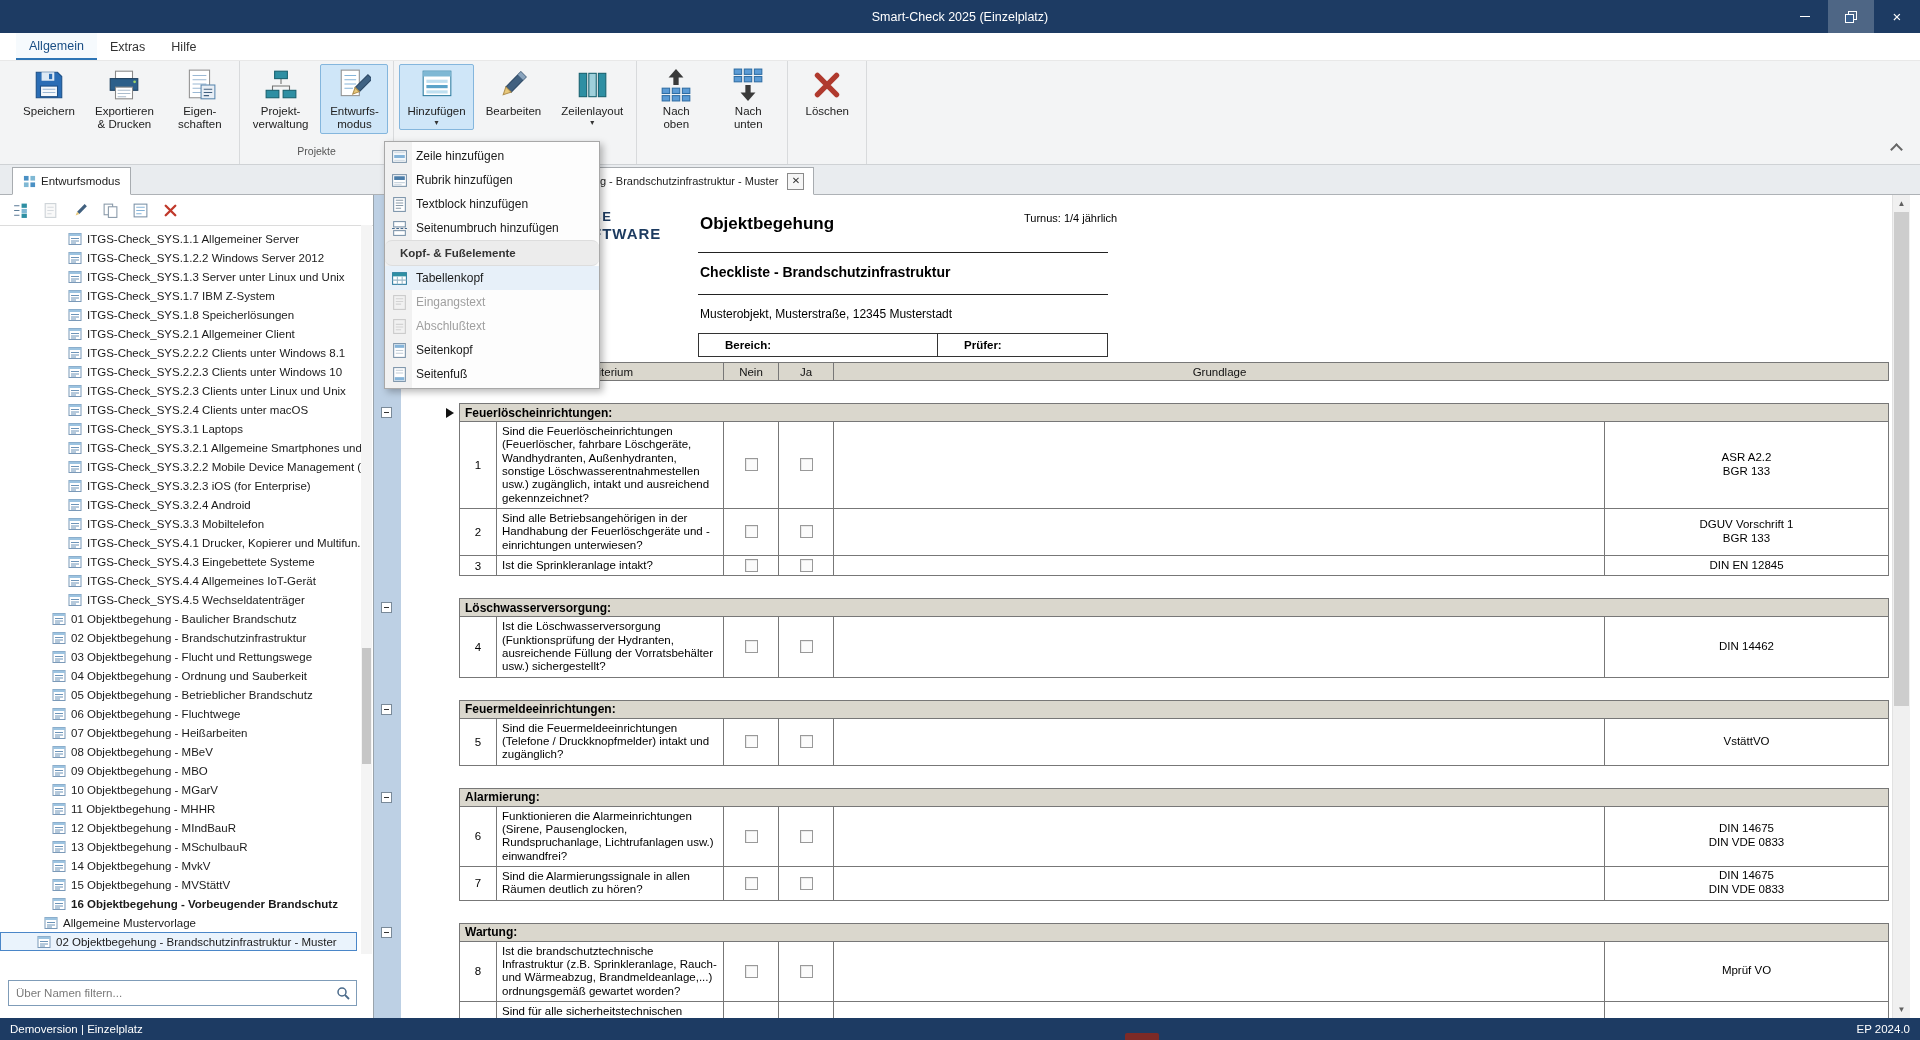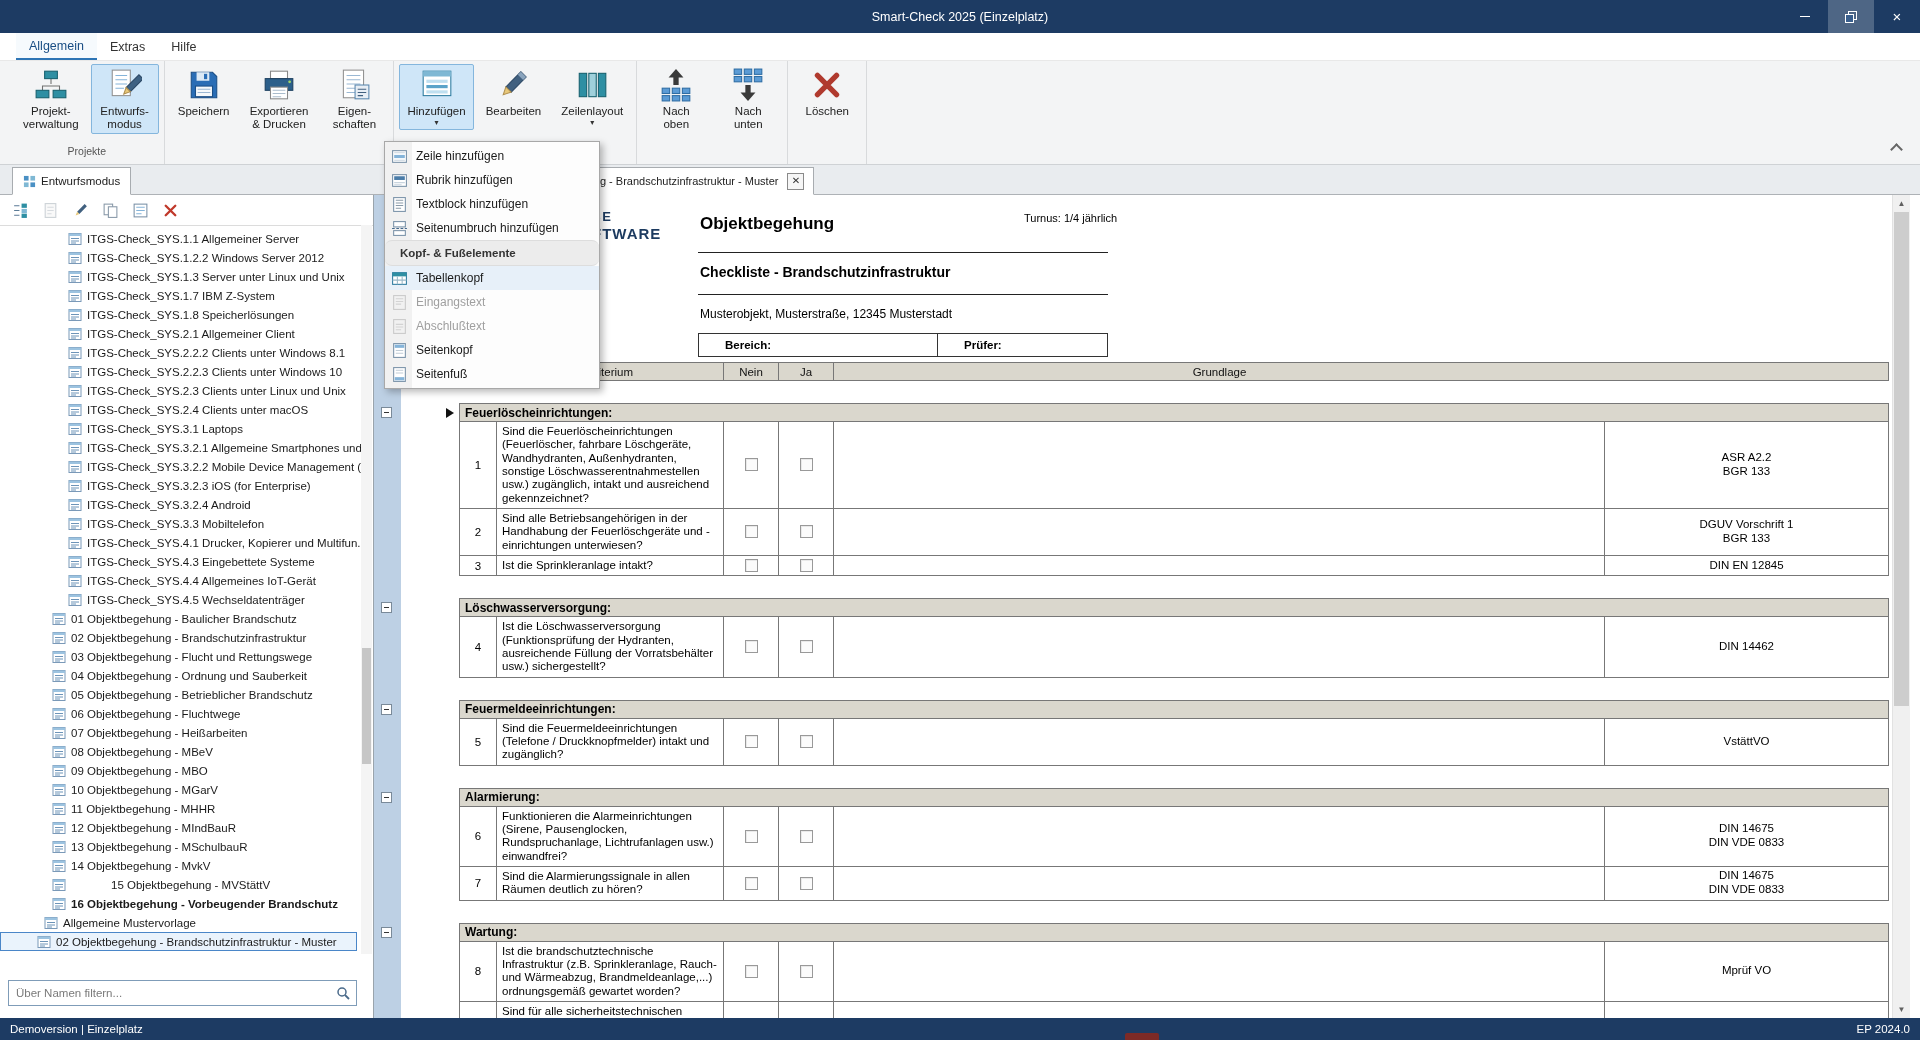--- a/index.html
+++ b/index.html
@@ -160,20 +160,69 @@
 
   <div class="ribbon">
     <div class="ribbon-groups">
 
         <div class="rgroup">
           <div class="rbuttons">
 
               <div class="rbtn">
                 <span class="ricon">
                 <svg viewBox="0 0 32 32">
+                  <path d="M4 4h20l4 4v20H4z" fill="#2a6db5" stroke="#1c4f86"></path>
+                  <rect x="9" y="4" width="12" height="8" fill="#dce9f5"></rect>
+                  <rect x="16" y="5.5" width="3" height="5" fill="#2a6db5"></rect>
+                  <rect x="8" y="17" width="16" height="10" fill="#f5f8fb" stroke="#1c4f86"></rect>
+                  <path d="M10 20h12M10 23h12" fill="none" stroke="#9bb7d4"></path>
+                </svg>
+              </span>
+                <span class="rlabel">Speichern</span>
+
+              </div>
+
+              <div class="rbtn">
+                <span class="ricon">
+                <svg viewBox="0 0 32 32">
+                  <rect x="8" y="3" width="16" height="7" fill="#fff" stroke="#888"></rect>
+                  <rect x="3" y="10" width="26" height="11" fill="#2c5f8a" stroke="#1d4060"></rect>
+                  <circle cx="26" cy="13" r="1.3" fill="#9fd468"></circle>
+                  <rect x="8" y="18" width="16" height="11" fill="#fff" stroke="#888"></rect>
+                  <path d="M10 21h12M10 24h12M10 27h8" fill="none" stroke="#aabccc"></path>
+                </svg>
+              </span>
+                <span class="rlabel">Exportieren
+&amp; Drucken</span>
+
+              </div>
+
+              <div class="rbtn">
+                <span class="ricon">
+                <svg viewBox="0 0 32 32">
+                  <rect x="6" y="2" width="19" height="26" fill="#fff" stroke="#909090"></rect>
+                  <path d="M9 7h13M9 11h13M9 15h13M9 19h13M9 23h8" fill="none" stroke="#9ab8d4"></path>
+                  <rect x="17" y="16" width="13" height="13" fill="#e8eef5" stroke="#5a87ae"></rect>
+                  <path d="M19.5 20h8M19.5 23h8M19.5 26h5" fill="none" stroke="#41607f"></path>
+                </svg>
+              </span>
+                <span class="rlabel">Eigen-
+schaften</span>
+
+              </div>
+            </div>
+          <div class="rgroup-label"></div>
+        </div>
+
+        <div class="rgroup">
+          <div class="rbuttons">
+
+              <div class="rbtn">
+                <span class="ricon">
+                <svg viewBox="0 0 32 32">
                   <path d="M16 10v5M8 21v-4h16v4" fill="none" stroke="#707070"></path>
                   <rect x="10" y="3" width="12" height="7" fill="#2e8fa3" stroke="#17606e"></rect>
                   <rect x="2" y="21" width="12" height="7" fill="#2e8fa3" stroke="#17606e"></rect>
                   <rect x="18" y="21" width="12" height="7" fill="#2e8fa3" stroke="#17606e"></rect>
                 </svg>
               </span>
                 <span class="rlabel">Projekt-
 verwaltung</span>
 
               </div>
@@ -188,69 +237,20 @@
                     <path d="M18.5 21l2.75 6 2.75-6z" fill="#e8c87a" stroke="#b09050"></path>
                   </g>
                 </svg>
               </span>
                 <span class="rlabel">Entwurfs-
 modus</span>
 
               </div>
             </div>
           <div class="rgroup-label">Projekte</div>
-        </div>
-
-        <div class="rgroup">
-          <div class="rbuttons">
-
-              <div class="rbtn">
-                <span class="ricon">
-                <svg viewBox="0 0 32 32">
-                  <path d="M4 4h20l4 4v20H4z" fill="#2a6db5" stroke="#1c4f86"></path>
-                  <rect x="9" y="4" width="12" height="8" fill="#dce9f5"></rect>
-                  <rect x="16" y="5.5" width="3" height="5" fill="#2a6db5"></rect>
-                  <rect x="8" y="17" width="16" height="10" fill="#f5f8fb" stroke="#1c4f86"></rect>
-                  <path d="M10 20h12M10 23h12" fill="none" stroke="#9bb7d4"></path>
-                </svg>
-              </span>
-                <span class="rlabel">Speichern</span>
-
-              </div>
-
-              <div class="rbtn">
-                <span class="ricon">
-                <svg viewBox="0 0 32 32">
-                  <rect x="8" y="3" width="16" height="7" fill="#fff" stroke="#888"></rect>
-                  <rect x="3" y="10" width="26" height="11" fill="#2c5f8a" stroke="#1d4060"></rect>
-                  <circle cx="26" cy="13" r="1.3" fill="#9fd468"></circle>
-                  <rect x="8" y="18" width="16" height="11" fill="#fff" stroke="#888"></rect>
-                  <path d="M10 21h12M10 24h12M10 27h8" fill="none" stroke="#aabccc"></path>
-                </svg>
-              </span>
-                <span class="rlabel">Exportieren
-&amp; Drucken</span>
-
-              </div>
-
-              <div class="rbtn">
-                <span class="ricon">
-                <svg viewBox="0 0 32 32">
-                  <rect x="6" y="2" width="19" height="26" fill="#fff" stroke="#909090"></rect>
-                  <path d="M9 7h13M9 11h13M9 15h13M9 19h13M9 23h8" fill="none" stroke="#9ab8d4"></path>
-                  <rect x="17" y="16" width="13" height="13" fill="#e8eef5" stroke="#5a87ae"></rect>
-                  <path d="M19.5 20h8M19.5 23h8M19.5 26h5" fill="none" stroke="#41607f"></path>
-                </svg>
-              </span>
-                <span class="rlabel">Eigen-
-schaften</span>
-
-              </div>
-            </div>
-          <div class="rgroup-label"></div>
         </div>
 
         <div class="rgroup">
           <div class="rbuttons">
 
               <div class="rbtn active has-arrow">
                 <span class="ricon">
                 <svg viewBox="0 0 32 32">
                   <rect x="3" y="3" width="26" height="23" fill="#fff" stroke="#2e7ca0"></rect>
                   <rect x="3" y="3" width="26" height="5" fill="#7fb8d4"></rect>
@@ -802,21 +802,21 @@
           <span class="ti-icon">
             <svg viewBox="0 0 14 14">
               <rect x="1" y="1.5" width="12" height="11" fill="#fff" stroke="#7a99b8"></rect>
               <rect x="1" y="1.5" width="12" height="2.5" fill="#9cc3e0"></rect>
               <path d="M3 6.5h8M3 9h8M3 11h5" fill="none" stroke="#6d94b8"></path>
             </svg>
           </span>
           <span class="ti-label">14 Objektbegehung - MvkV</span>
         </div>
 
-        <div class="tree-item" style="padding-left: 52px; gap: 40px;">
+        <div class="tree-item" style="padding-left: 52px;">
           <span class="ti-icon">
             <svg viewBox="0 0 14 14">
               <rect x="1" y="1.5" width="12" height="11" fill="#fff" stroke="#7a99b8"></rect>
               <rect x="1" y="1.5" width="12" height="2.5" fill="#9cc3e0"></rect>
               <path d="M3 6.5h8M3 9h8M3 11h5" fill="none" stroke="#6d94b8"></path>
             </svg>
           </span>
           <span class="ti-label">15 Objektbegehung - MVStättV</span>
         </div>
 

